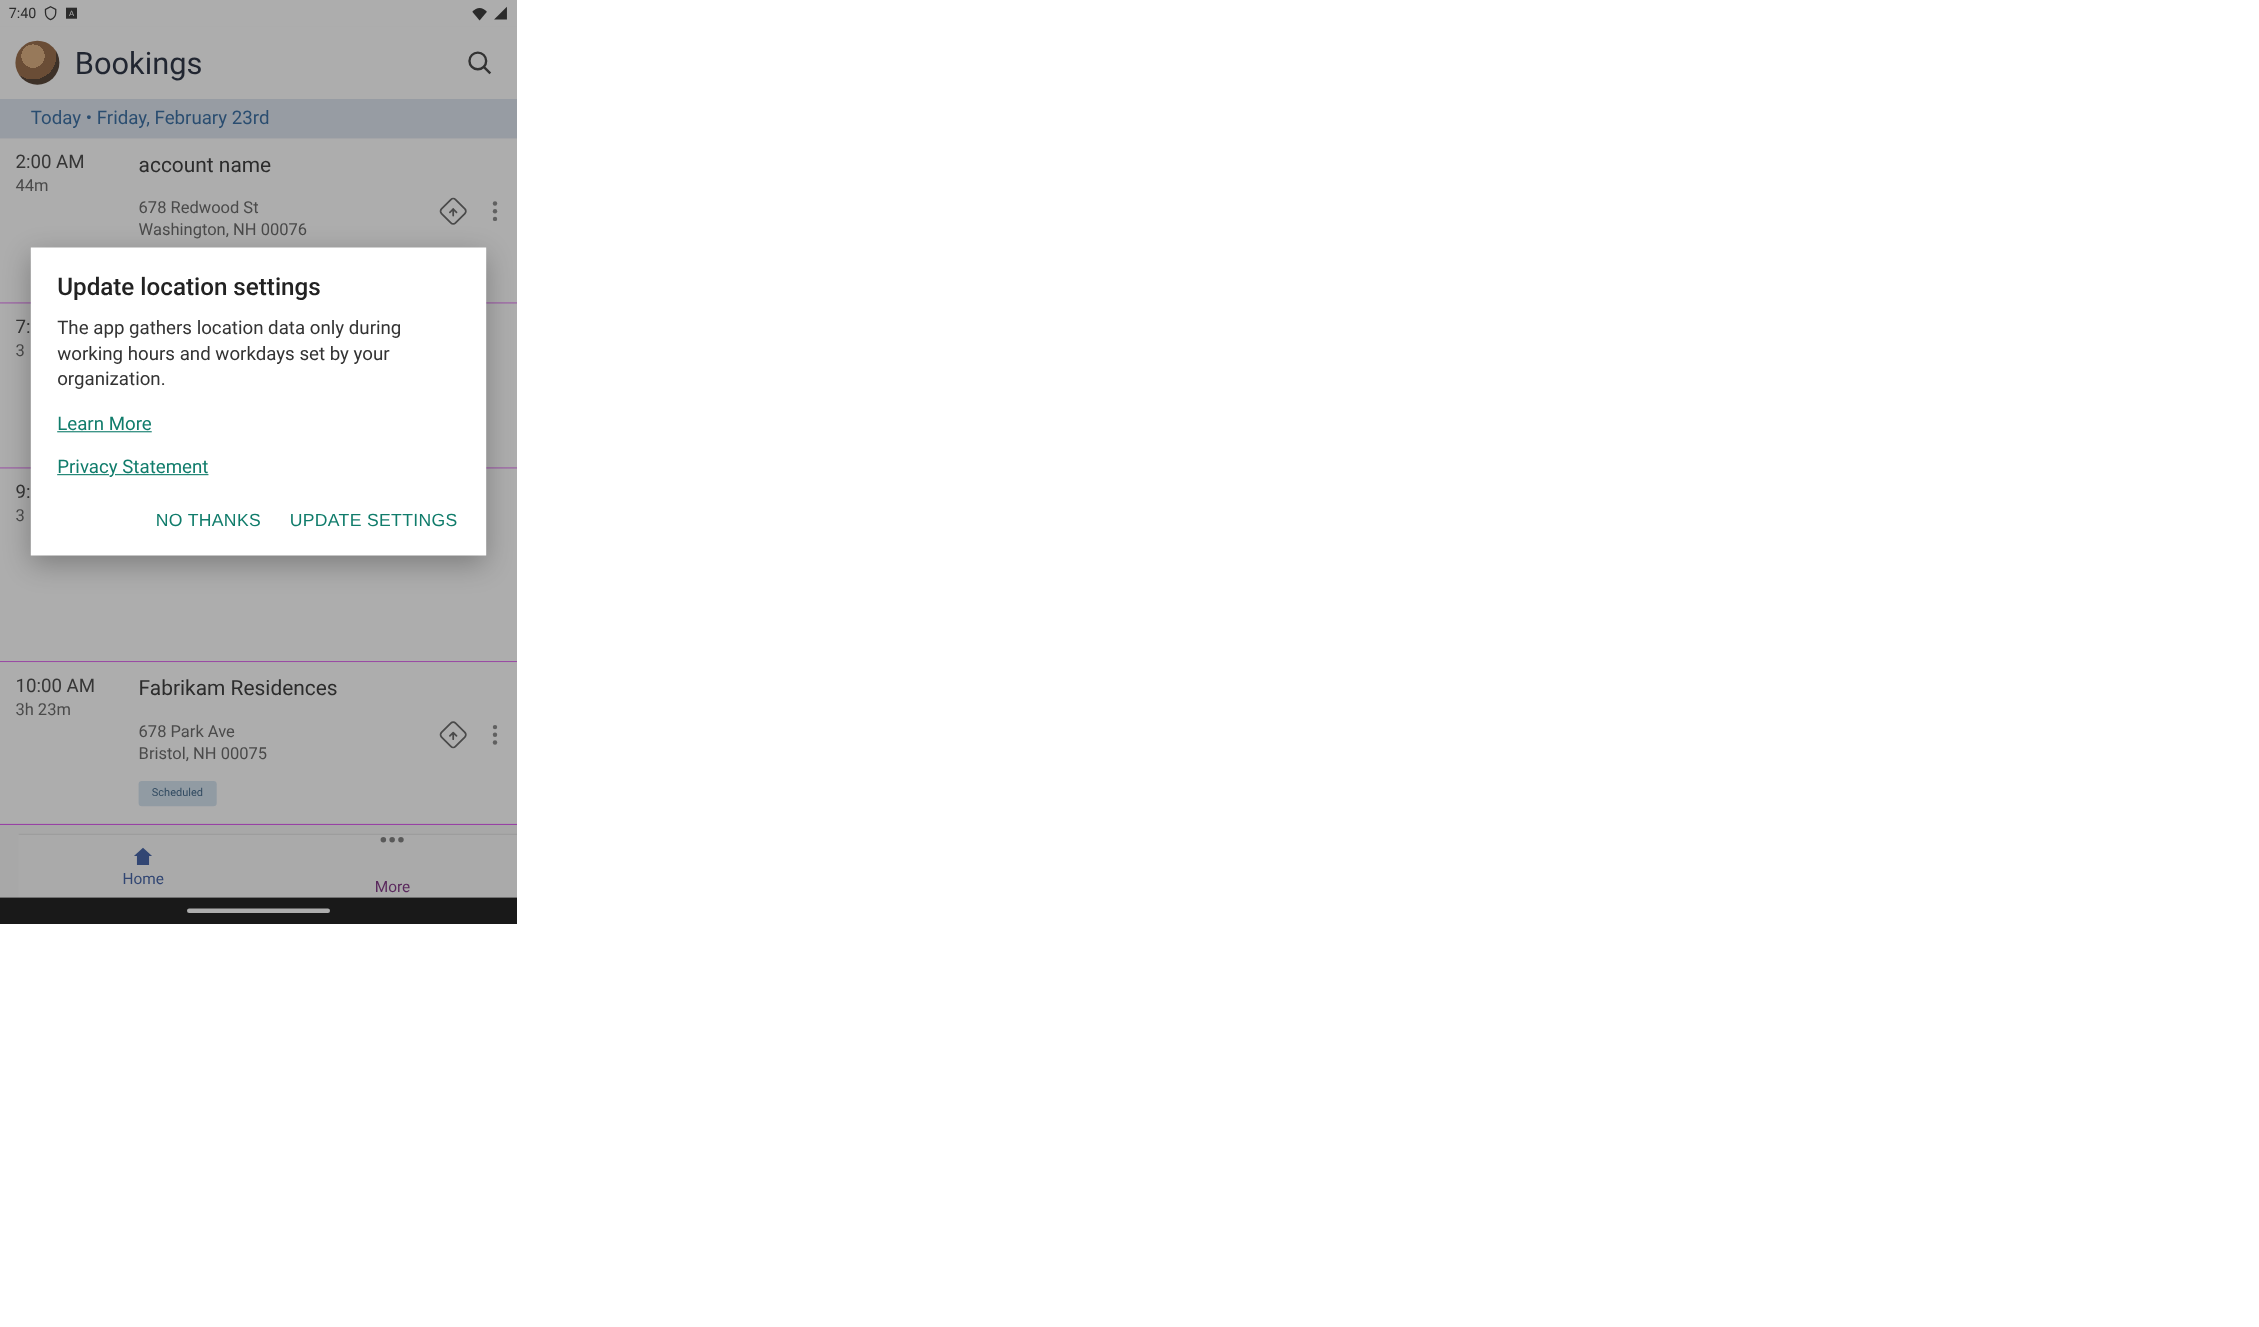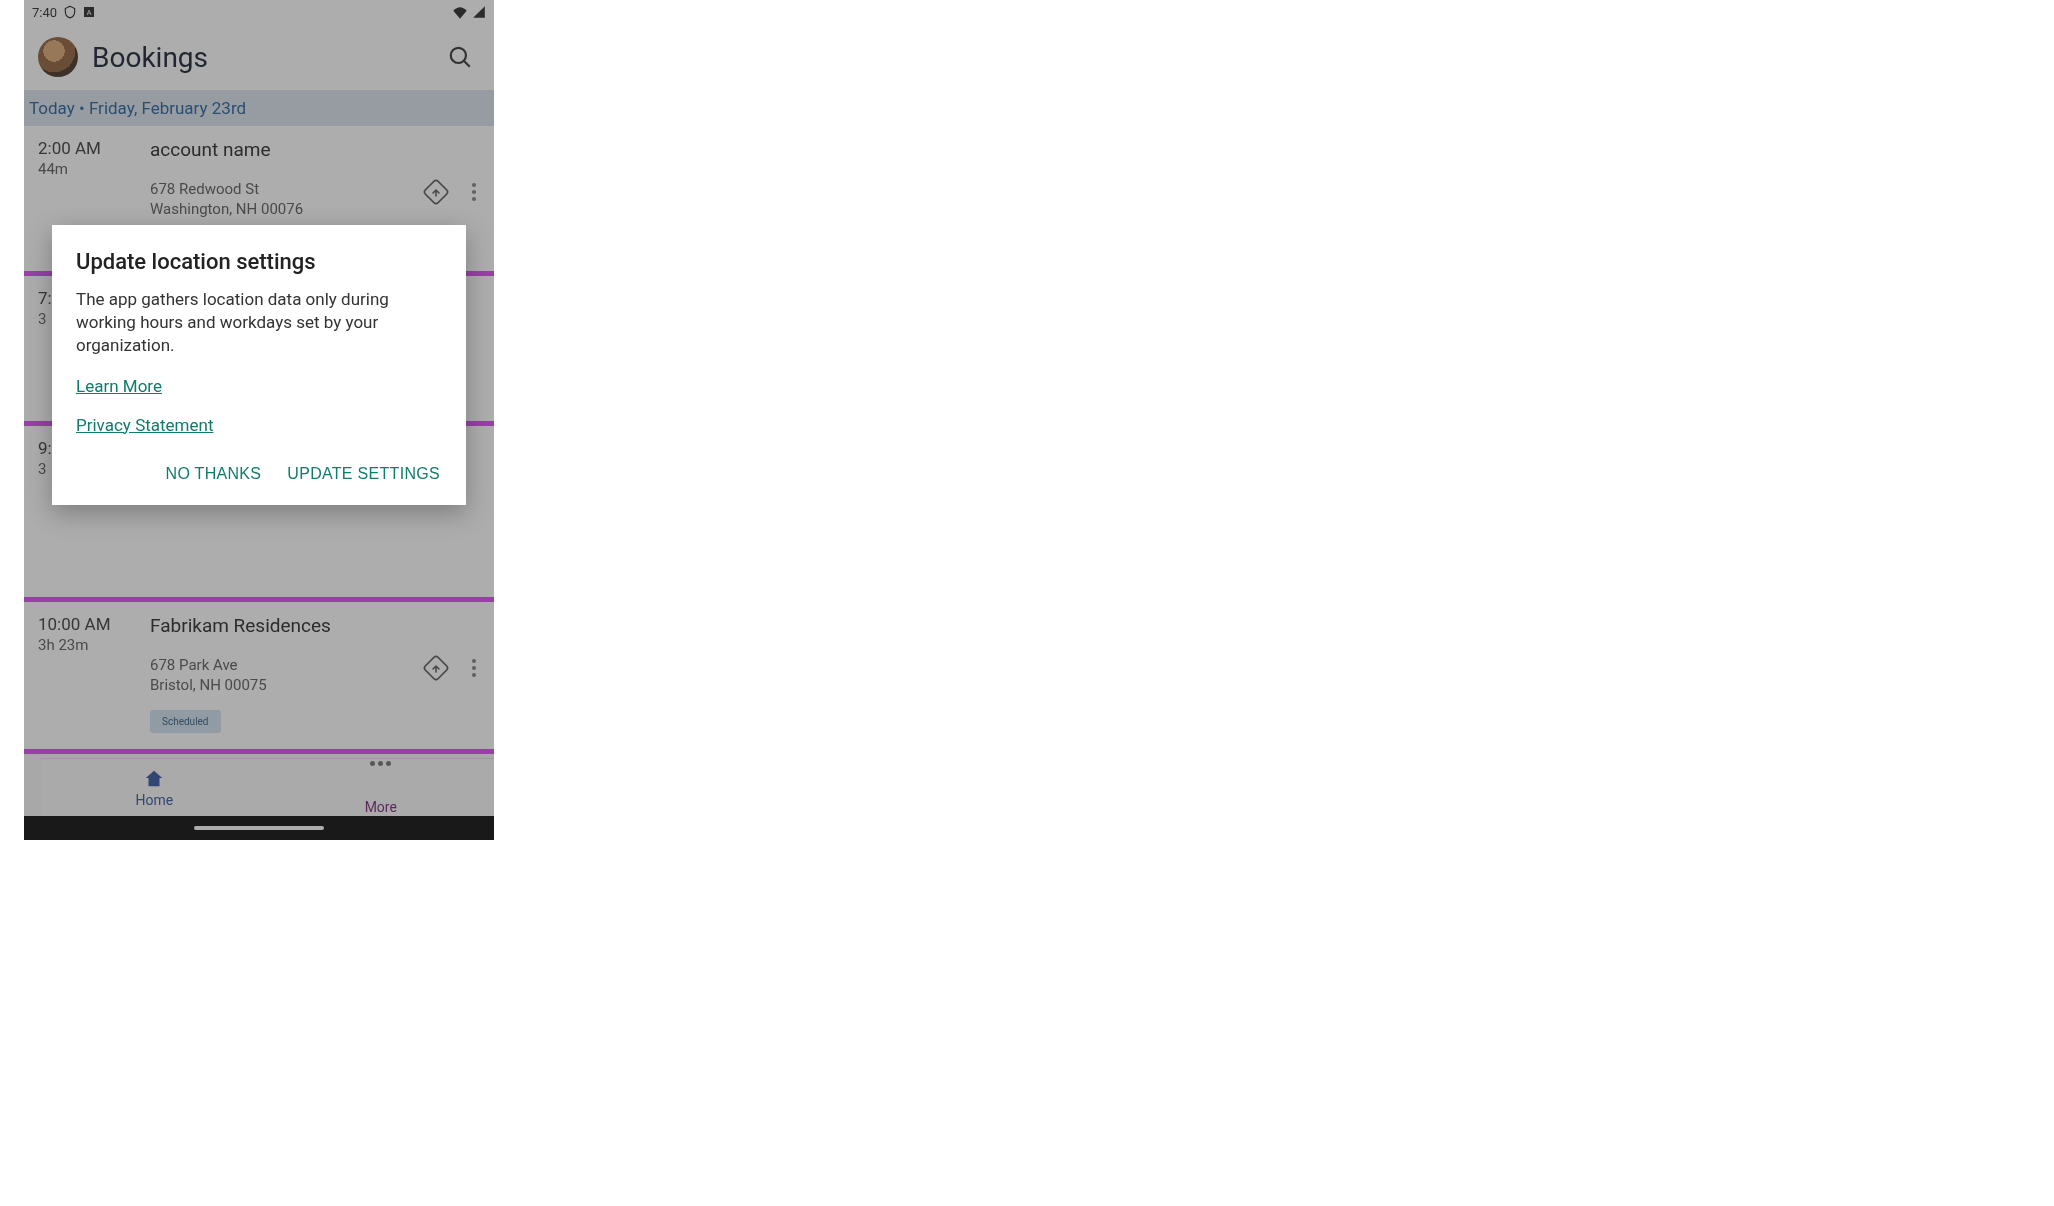--- a/index.html
+++ b/index.html
@@ -1,37 +1,37 @@
 <!DOCTYPE html>
 <html><head>
 <meta charset="utf-8">
 <style>
   * { box-sizing: border-box; margin: 0; padding: 0; }
   html, body { width: 2054px; height: 1206px; background: #ffffff; font-family: Roboto, "Segoe UI", Arial, sans-serif; }
-  .page { width: 1721px; height: 1206px; position: relative; margin-left: 24px; }
+  .page { width: 1721px; height: 1206px; position: relative; }
   .phone { position: absolute; left: 0; top: 0; width: 470px; height: 840px; background: #f6f6f6; overflow: hidden; }
 
   
   .status-bar { height: 24px; background: #ffffff; display: flex; align-items: center; justify-content: space-between; padding: 0 8px; font-size: 13px; color: #1f1f1f; }
   .status-left { display: flex; align-items: center; gap: 6px; }
   .status-right { display: flex; align-items: center; gap: 4px; }
   .status-right svg { display: block; }
 
   
   .app-header { height: 66px; background: #ffffff; display: flex; align-items: center; padding: 0 14px; gap: 14px; }
   .avatar { width: 40px; height: 40px; border-radius: 50%; background: radial-gradient(circle at 40% 35%, #d9a671 0 30%, #8c5a33 30% 60%, #3f2a1b 60% 100%); }
   .title { flex: 1; font-size: 28px; font-weight: 400; color: #0f172a; }
   .search-btn { width: 40px; height: 40px; display: flex; align-items: center; justify-content: center; }
 
   
-  .date-row { background: #d9e2ee; color: #1e5a96; font-size: 17px; padding: 8px 5px; }
+  .date-row { background: #d9e2ee; color: #1e5a96; font-size: 17px; padding: 8px 28px; }
 
   
   .bookings { }
-  .booking { display: flex; padding: 12px 2px 16px 14px; border-bottom: 5px solid #d946ef; background: #ffffff; position: relative; min-height: 150px; }
+  .booking { display: flex; padding: 12px 2px 16px 14px; border-bottom: 1px solid #d946ef; background: #ffffff; position: relative; min-height: 150px; }
   .booking.tall { min-height: 176px; }
   .time-col { width: 112px; flex: 0 0 112px; }
   .time { font-size: 17px; color: #333; }
   .duration { font-size: 15px; color: #555; margin-top: 2px; }
   .details-col { flex: 1; }
   .acct { font-size: 19px; color: #222; margin-bottom: 18px; }
   .addr { font-size: 15px; color: #555; line-height: 1.35; }
   .status-badge { display: inline-block; background: #cfe0ee; color: #2b567c; font-size: 10px; padding: 6px 12px; border-radius: 3px; margin-top: 14px; }
   .row-icons { position: absolute; right: 8px; top: 52px; display: flex; align-items: center; gap: 12px; }
   .diamond { width: 28px; height: 28px; }

